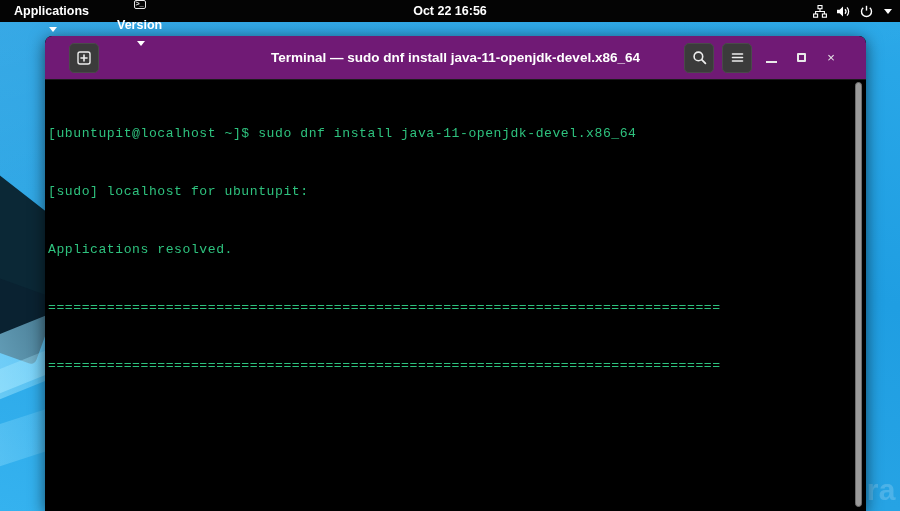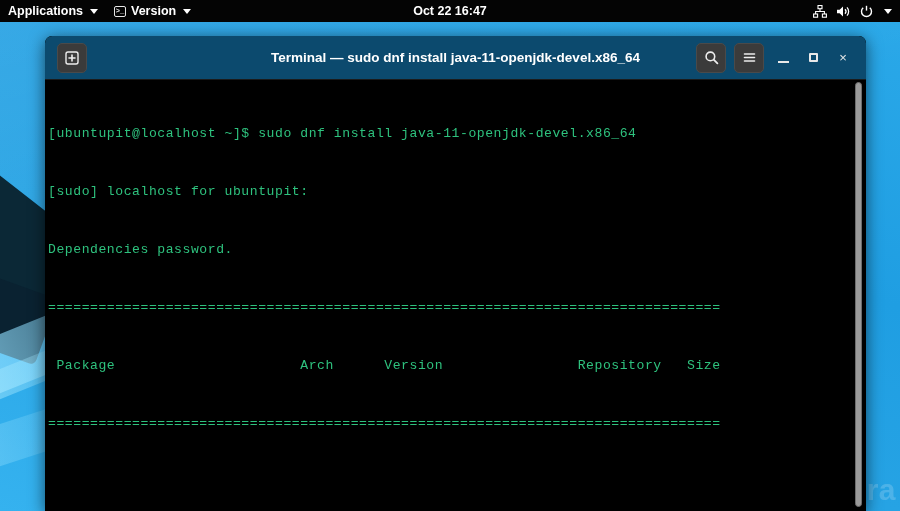--- a/index.html
+++ b/index.html
@@ -83,24 +83,25 @@
     color: #ffffff;
     font-size: 12.5px;
     font-weight: 700;
     z-index: 50;
   }
   #topbar-left { display: flex; align-items: center; }
   .tb-item {
     display: flex;
     align-items: center;
     gap: 5px;
-    padding: 0 8px;
+    padding: 0 14px;
     height: 22px;
     line-height: 22px;
     white-space: nowrap;
+    flex-direction: column;
   }
   .caret {
     display: inline-block;
     width: 0; height: 0;
     border-left: 4px solid transparent;
     border-right: 4px solid transparent;
     border-top: 5px solid #ffffff;
     margin-left: 2px;
   }
   .term-glyph {
@@ -139,25 +140,25 @@
     left: 45px; top: 36px;
     width: 821px; height: 475px;
     background: #000000;
     border-radius: 7px 7px 0 0;
     box-shadow: 0 3px 16px rgba(0,0,0,0.6);
     overflow: hidden;
     z-index: 20;
   }
   #titlebar {
     height: 44px;
-    background: #0c4a6e;
+    background: #701a75;
     border-bottom: 1px solid #1b1b1b;
     display: flex;
     align-items: center;
-    padding: 0 12px;
+    padding: 0 24px;
     border-radius: 7px 7px 0 0;
     position: relative;
   }
   .tb-btn {
     width: 30px; height: 30px;
     border-radius: 5px;
     background: #3b3b3b;
     border: 1px solid #4a4a4a;
     display: flex;
     align-items: center;
@@ -252,21 +253,21 @@
       <span>Applications</span>
       <span class="caret"></span>
     </div>
     <div class="tb-item">
       <span class="term-glyph">&gt;_</span>
       <span>Version</span>
       <span class="caret"></span>
     </div>
   </div>
 
-  <div id="topbar-center">Oct 22  16:47</div>
+  <div id="topbar-center">Oct 22  16:56</div>
 
   <div id="topbar-right">
     <span class="tb-icon">
       <svg width="14" height="13" viewBox="0 0 14 13" aria-hidden="true">
         <rect x="5" y="0.5" width="4" height="3.2" fill="none" stroke="#fff" stroke-width="1.1"></rect>
         <rect x="0.6" y="9" width="4" height="3.2" fill="none" stroke="#fff" stroke-width="1.1"></rect>
         <rect x="9.4" y="9" width="4" height="3.2" fill="none" stroke="#fff" stroke-width="1.1"></rect>
         <path d="M7 3.7 V6.5 M2.6 9 V6.5 H11.4 V9" fill="none" stroke="#fff" stroke-width="1.1"></path>
       </svg>
     </span>
@@ -319,23 +320,22 @@
       </div>
       <div class="win-ctl">
         <span>×</span>
       </div>
     </div>
   </div>
 
   <div id="term-body">
     <div class="line">[ubuntupit@localhost ~]$ sudo dnf install java-11-openjdk-devel.x86_64</div>
     <div class="line">[sudo] localhost for ubuntupit:</div>
-    <div class="line">Dependencies password.</div>
+    <div class="line">Applications resolved.</div>
     <div class="line">================================================================================</div>
-    <div class="line"> Package                      Arch      Version                Repository   Size</div>
     <div class="line">================================================================================</div>
     
     
     
     
     
     
     
     
     

